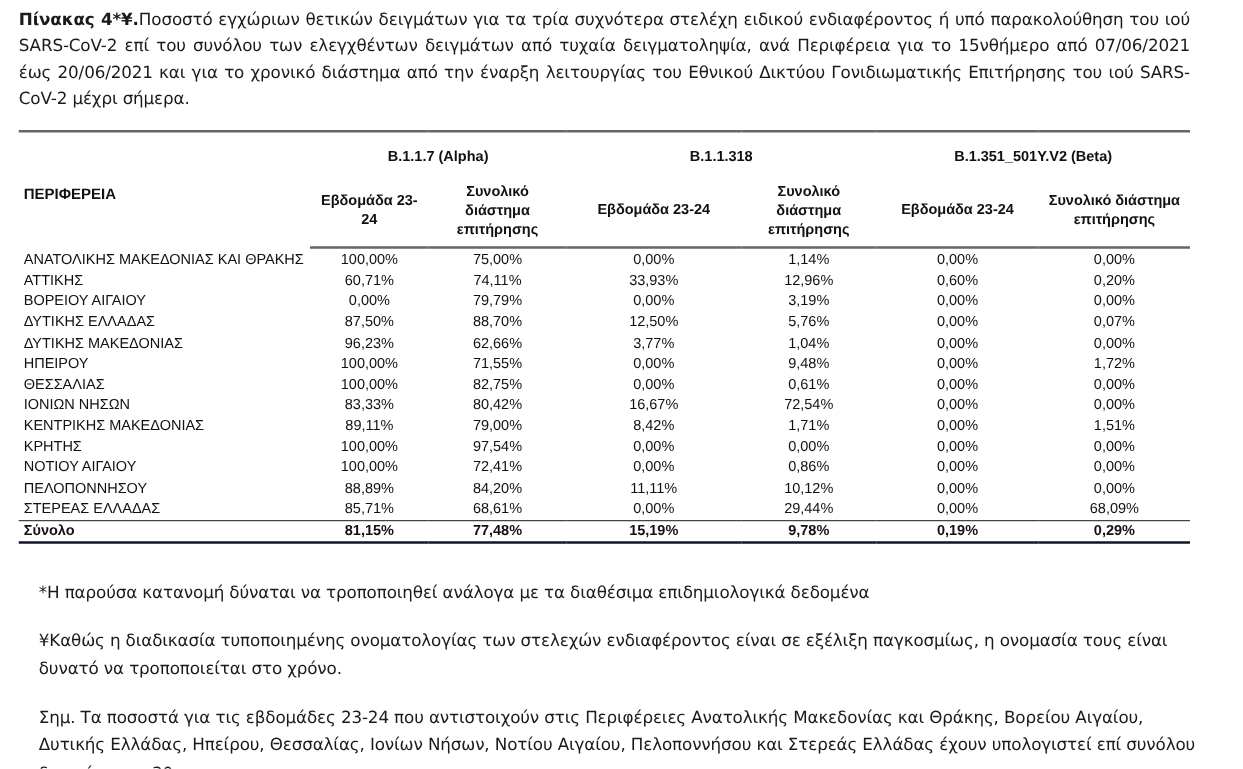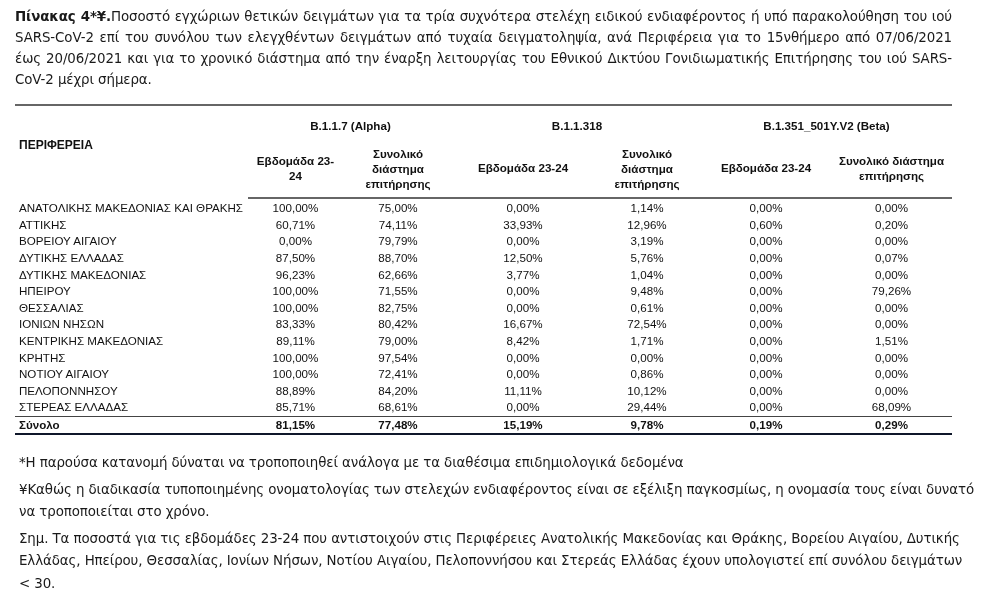--- a/index.html
+++ b/index.html
@@ -16,37 +16,37 @@
   .caption b { font-weight: bold; }
   .tbl-wrap { position: absolute; left: 15px; top: 104px; width: 937px; }
   table {
     width: 937px; border-collapse: collapse;
     font-family: "Liberation Sans", "DejaVu Sans", sans-serif;
     font-size: 11.6px; color: #111;
   }
   table thead tr.grp th { border-top: 2px solid #666; }
   th { font-weight: bold; }
   th.grp { text-align: center; height: 26px; padding-top: 6px; vertical-align: middle; font-size: 11.6px; }
-  th.region-h { text-align: left; vertical-align: top; padding-top: 32px; padding-left: 4px; font-size: 12px; }
+  th.region-h { text-align: left; vertical-align: top; padding-top: 42px; padding-left: 4px; font-size: 12px; }
   th.sub { text-align: center; line-height: 15px; height: 55px; vertical-align: middle; padding-bottom: 2px; }
   thead tr.subs th { border-bottom: 2px solid #666; }
   td { padding: 0; height: 16.6px; line-height: 16px; }
   td.region { font-weight: normal; padding-left: 4px; text-align: left; white-space: normal; }
   td.num { text-align: center; }
   tr.first td { padding-top: 1px; }
   tr.total td { font-weight: bold; border-top: 1.5px solid #444; border-bottom: 2px solid #0f172a; height: 15px; }
   col.c0 { width: 233px; }
   col.c1 { width: 95px; } col.c2 { width: 110px; }
   col.c3 { width: 140px; } col.c4 { width: 108px; }
   col.c5 { width: 130px; } col.c6 { width: 121px; }
   .notes {
     position: absolute; left: 15px; top: 448px; width: 965px;
     font-size: 13.4px; line-height: 22.5px; letter-spacing: -0.1px;
   }
-  .notes p { margin: 4px; }
+  .notes p { margin: 16px; }
 </style>
 </head>
 <body>
 
 <div class="caption"><b>Πίνακας 4*¥.</b><span>Ποσοστό εγχώριων θετικών δειγμάτων για τα τρία συχνότερα στελέχη ειδικού ενδιαφέροντος ή υπό παρακολούθηση του ιού SARS-CoV-2 επί του συνόλου των ελεγχθέντων δειγμάτων από τυχαία δειγματοληψία, ανά Περιφέρεια για το 15νθήμερο από 07/06/2021 έως 20/06/2021 και για το χρονικό διάστημα από την έναρξη λειτουργίας του Εθνικού Δικτύου Γονιδιωματικής Επιτήρησης του ιού SARS-CoV-2 μέχρι σήμερα.</span></div>
 
 <div class="tbl-wrap">
   <table>
     <colgroup>
       <col class="c0">
@@ -119,21 +119,21 @@
           <td class="num">0,00%</td>
           <td class="num">0,00%</td>
         </tr>
         <tr class="">
           <td class="region">ΗΠΕΙΡΟΥ</td>
           <td class="num">100,00%</td>
           <td class="num">71,55%</td>
           <td class="num">0,00%</td>
           <td class="num">9,48%</td>
           <td class="num">0,00%</td>
-          <td class="num">79,26%</td>
+          <td class="num">1,72%</td>
         </tr>
         <tr class="">
           <td class="region">ΘΕΣΣΑΛΙΑΣ</td>
           <td class="num">100,00%</td>
           <td class="num">82,75%</td>
           <td class="num">0,00%</td>
           <td class="num">0,61%</td>
           <td class="num">0,00%</td>
           <td class="num">0,00%</td>
         </tr>

